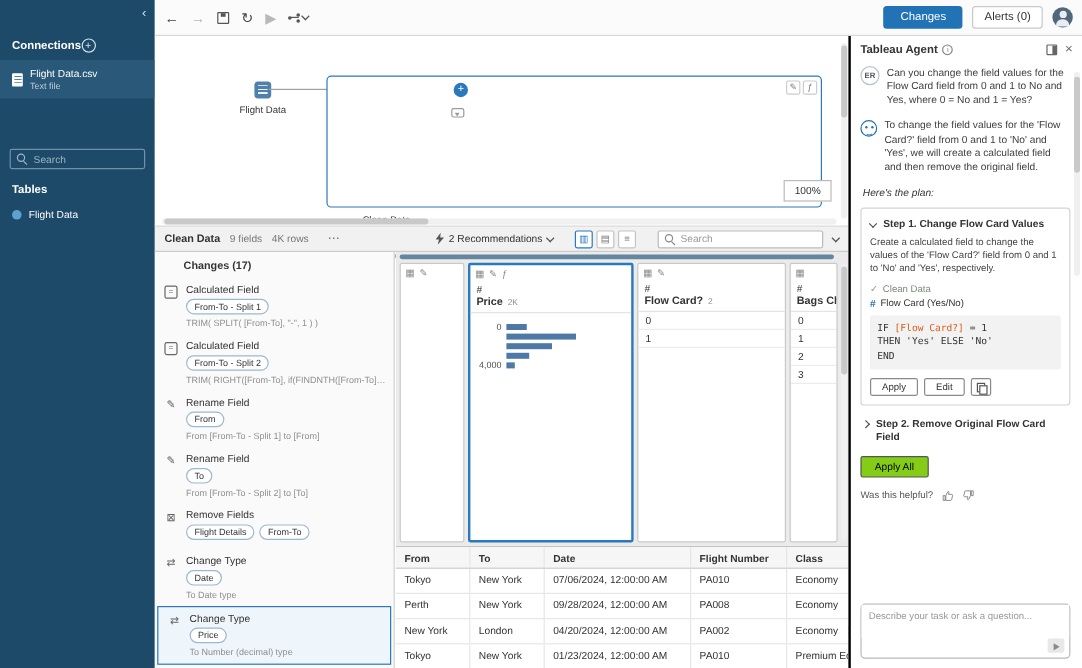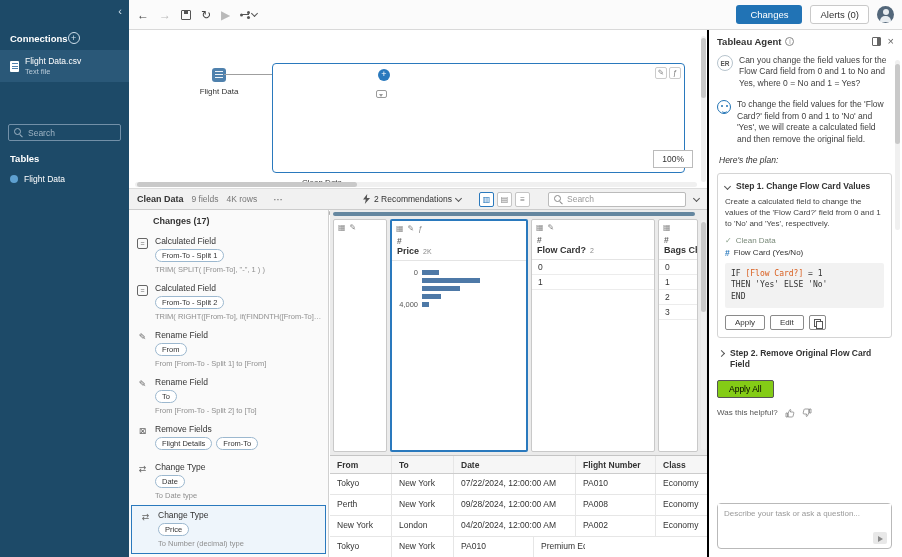--- a/index.html
+++ b/index.html
@@ -416,41 +416,42 @@
     <div class="grid-row head">
       <span class="cell c0">From</span>
       <span class="cell c1">To</span>
       <span class="cell c2">Date</span>
       <span class="cell c3">Flight Number</span>
       <span class="cell c4">Class</span>
     </div>
     <div class="grid-row">
       <span class="cell c0">Tokyo</span>
       <span class="cell c1">New York</span>
-      <span class="cell c2">07/22/2024, 12:00:00 AM</span>
+      <span class="cell c2">07/06/2024, 12:00:00 AM</span>
       <span class="cell c3">PA010</span>
       <span class="cell c4">Economy</span>
     </div>
     <div class="grid-row">
       <span class="cell c0">Perth</span>
       <span class="cell c1">New York</span>
       <span class="cell c2">09/28/2024, 12:00:00 AM</span>
       <span class="cell c3">PA008</span>
       <span class="cell c4">Economy</span>
     </div>
     <div class="grid-row">
       <span class="cell c0">New York</span>
       <span class="cell c1">London</span>
       <span class="cell c2">04/20/2024, 12:00:00 AM</span>
       <span class="cell c3">PA002</span>
       <span class="cell c4">Economy</span>
     </div>
     <div class="grid-row">
       <span class="cell c0">Tokyo</span>
       <span class="cell c1">New York</span>
+      <span class="cell c2">01/23/2024, 12:00:00 AM</span>
       <span class="cell c3">PA010</span>
       <span class="cell c4">Premium Ec</span>
     </div>
   </div>
 
   <div class="agent">
     <div class="ag-header">
       <span class="ag-title">Tableau Agent</span>
       <span class="info-icon">i</span>
       <span class="ag-header-icons">

